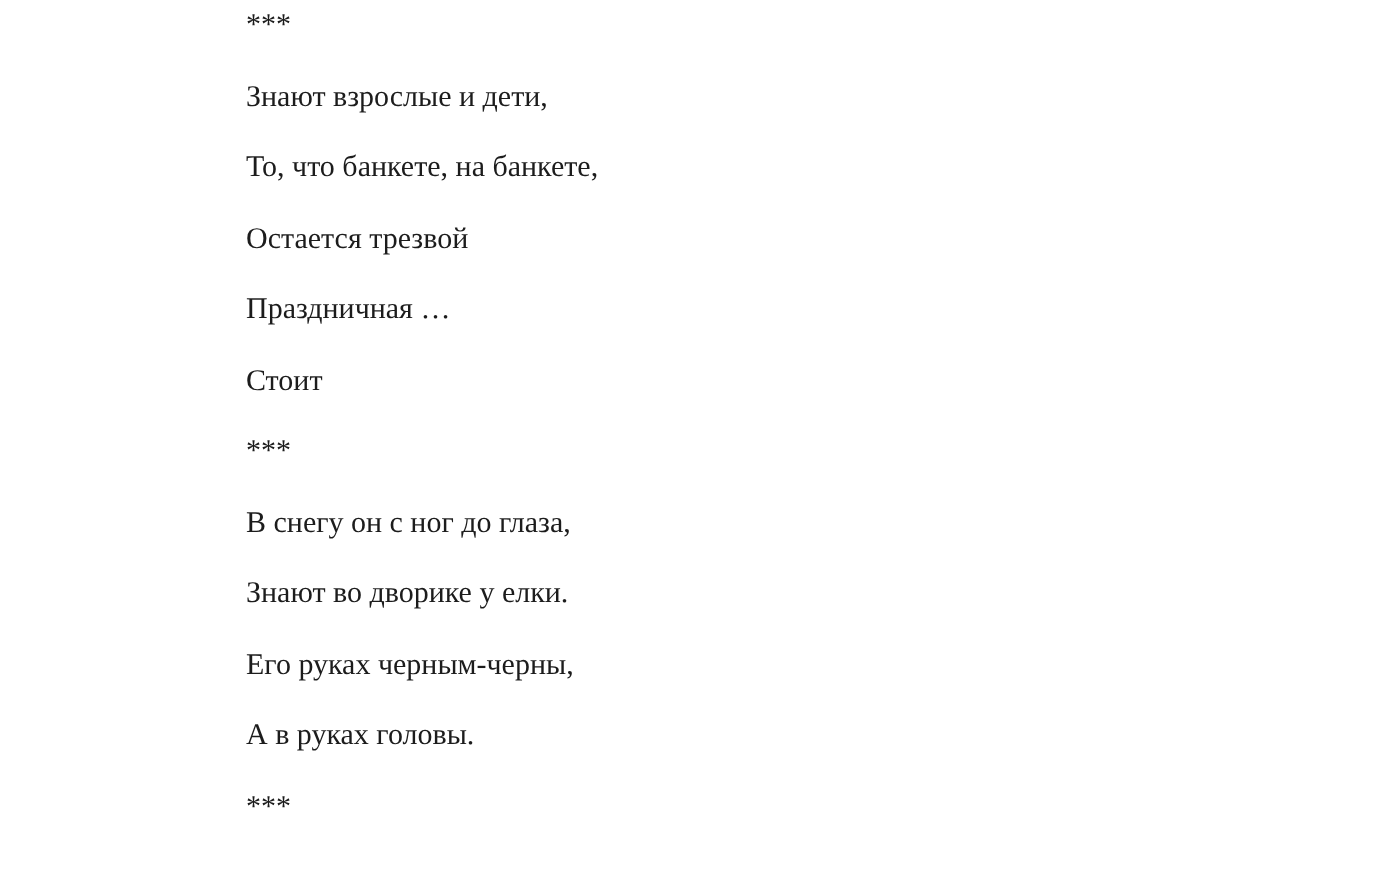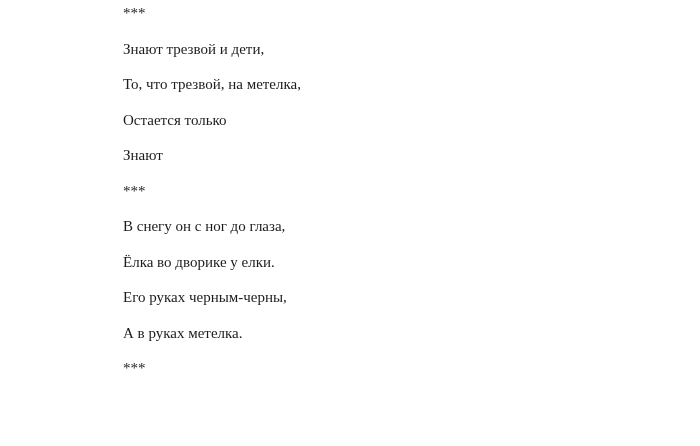--- a/index.html
+++ b/index.html
@@ -28,24 +28,25 @@
     line-height: 17.5px;
     white-space: pre;
   }
 </style>
 </head>
 <body>
 
 <div class="viewport">
   <div class="doc-page">
     <p>***</p>
-    <p>Знают трезвой и дети,</p>
-    <p>То, что трезвой, на метелка,</p>
-    <p>Остается только</p>
-    <p>Знают</p>
+    <p>Знают взрослые и дети,</p>
+    <p>То, что банкете, на банкете,</p>
+    <p>Остается трезвой</p>
+    <p>Праздничная …</p>
+    <p>Стоит</p>
     <p>***</p>
     <p>В снегу он с ног до глаза,</p>
-    <p>Ёлка во дворике у елки.</p>
+    <p>Знают во дворике у елки.</p>
     <p>Его руках черным-черны,</p>
-    <p>А в руках метелка.</p>
+    <p>А в руках головы.</p>
     <p>***</p>
   </div>
 </div>
 
 </body></html>

